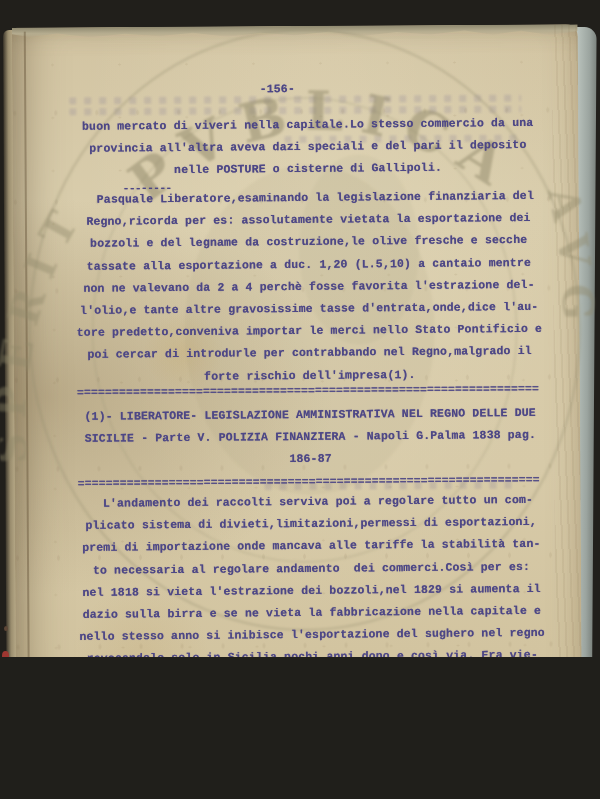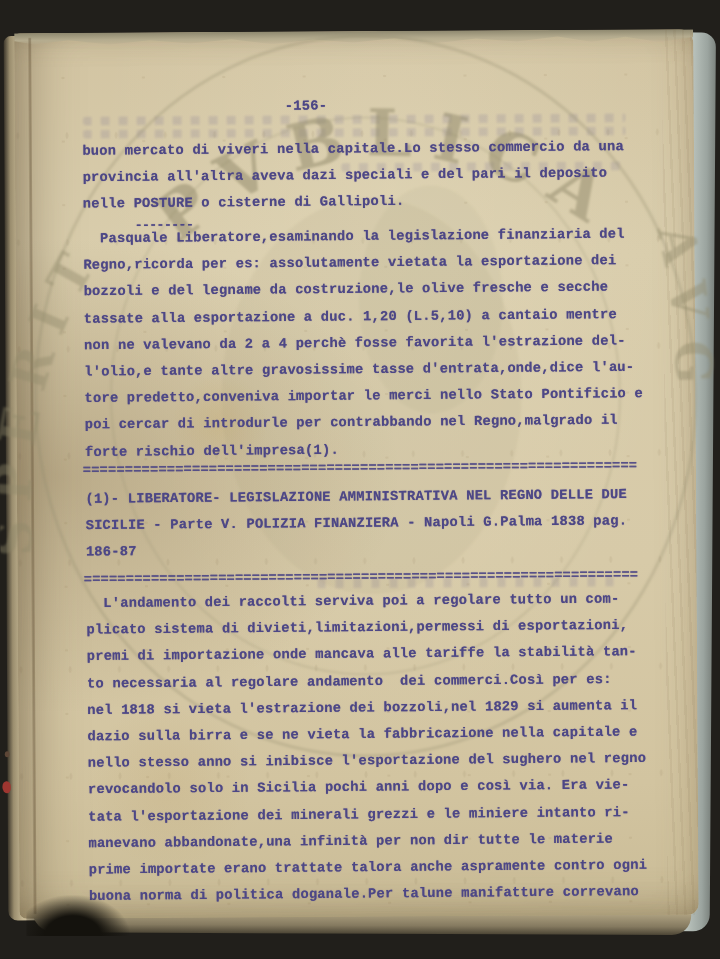--- a/index.html
+++ b/index.html
@@ -1,17 +1,17 @@
 <!DOCTYPE html>
 <html><head>
 <meta charset="utf-8">
 <style>
   html,body{margin:0;padding:0;background:#201f1b;}
-  .scan{position:relative;width:600px;height:799px;overflow:hidden;
-        background:#211f1b;font-family:"Liberation Mono","DejaVu Sans Mono",monospace;}
+  .scan{position:relative;width:600px;height:657px;overflow:hidden;
+        background:#211f1b;font-family:"Liberation Mono","DejaVu Sans Mono",monospace;text-align:center;}
 
   
   .prev-left{position:absolute;left:5px;top:30px;width:27px;height:737px;
     background:linear-gradient(90deg,#3e382c 0%,#8d male 0,#9a8d6e 18%,#c4b693 45%,#d0c2a0 75%,#bfb18e 100%);
     background:linear-gradient(90deg,#3e382c 0%,#9a8d6e 18%,#c4b693 45%,#d0c2a0 75%,#bfb18e 100%);
     border-radius:6px 0 0 8px;transform:rotate(-.3deg);}
   .under-right{position:absolute;left:549px;top:27px;width:45px;height:749px;
     background:linear-gradient(90deg,#cfd2c6,#bcc5bf 55%,#9ba49f 85%,#7d847f);
     border-radius:6px 12px 14px 6px;transform:rotate(.4deg);}
   .under-bottom{position:absolute;left:27px;top:744px;width:549px;height:34px;

